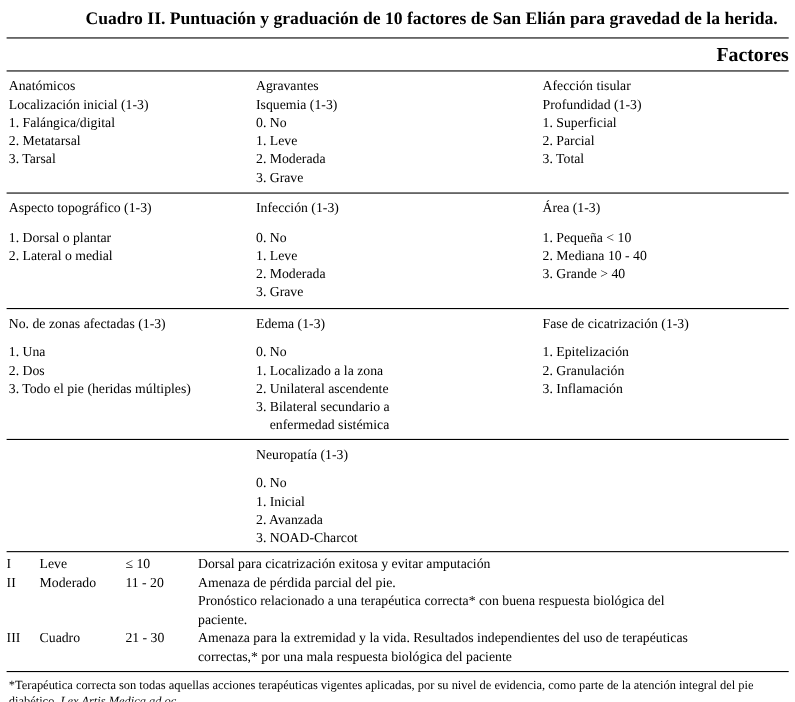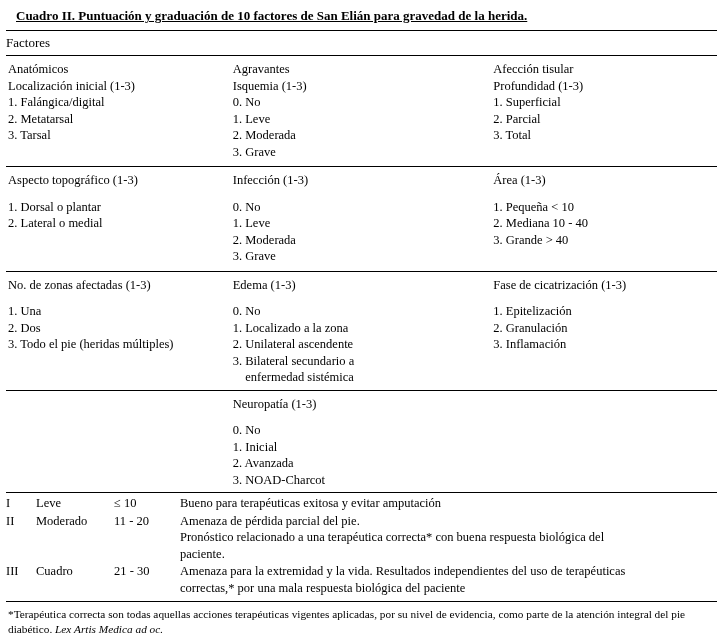--- a/index.html
+++ b/index.html
@@ -15,43 +15,43 @@
     font-size: 12.5px;
   }
   .page {
     position: relative;
     width: 723px;
     height: 638px;
     box-sizing: border-box;
     padding: 0 6px;
   }
   .title {
-    text-align: left;
+    text-align: right;
     font-weight: bold;
-    font-size: 13px;
+    font-size: 16px;
     padding: 8px 10px 6px 10px;
     line-height: 1.25;
-    text-decoration: underline;
   }
   .rule {
     border-top: 1px solid #000;
     height: 0;
     line-height: 0;
     font-size: 0;
   }
   .rule-thin {
     border-top: 1px solid #000;
     height: 0;
     line-height: 0;
     font-size: 0;
   }
   .factors-head {
-    text-align: left;
+    text-align: right;
     padding: 4px 0 4px 0;
-    font-size: 13px;
+    font-size: 18px;
+    font-weight: bold;
   }
   .block {
     display: flex;
     width: 100%;
     box-sizing: border-box;
   }
   .col {
     box-sizing: border-box;
   }
   .col1 { width: 228px; padding-left: 2px; }
@@ -199,21 +199,21 @@
 
   <div class="spacer4"></div>
   <div class="rule-thin"></div>
 
   <table class="grade-table">
     <tbody>
       <tr>
         <td class="g-roman">I</td>
         <td class="g-label">Leve</td>
         <td class="g-range">≤ 10</td>
-        <td class="g-desc cellline">Bueno para terapéuticas exitosa y evitar amputación</td>
+        <td class="g-desc cellline">Dorsal para cicatrización exitosa y evitar amputación</td>
       </tr>
       <tr>
         <td class="g-roman">II</td>
         <td class="g-label">Moderado</td>
         <td class="g-range">11 - 20</td>
         <td class="g-desc cellline">Amenaza de pérdida parcial del pie.
 Pronóstico relacionado a una terapéutica correcta* con buena respuesta biológica del
 paciente.</td>
       </tr>
       <tr>

